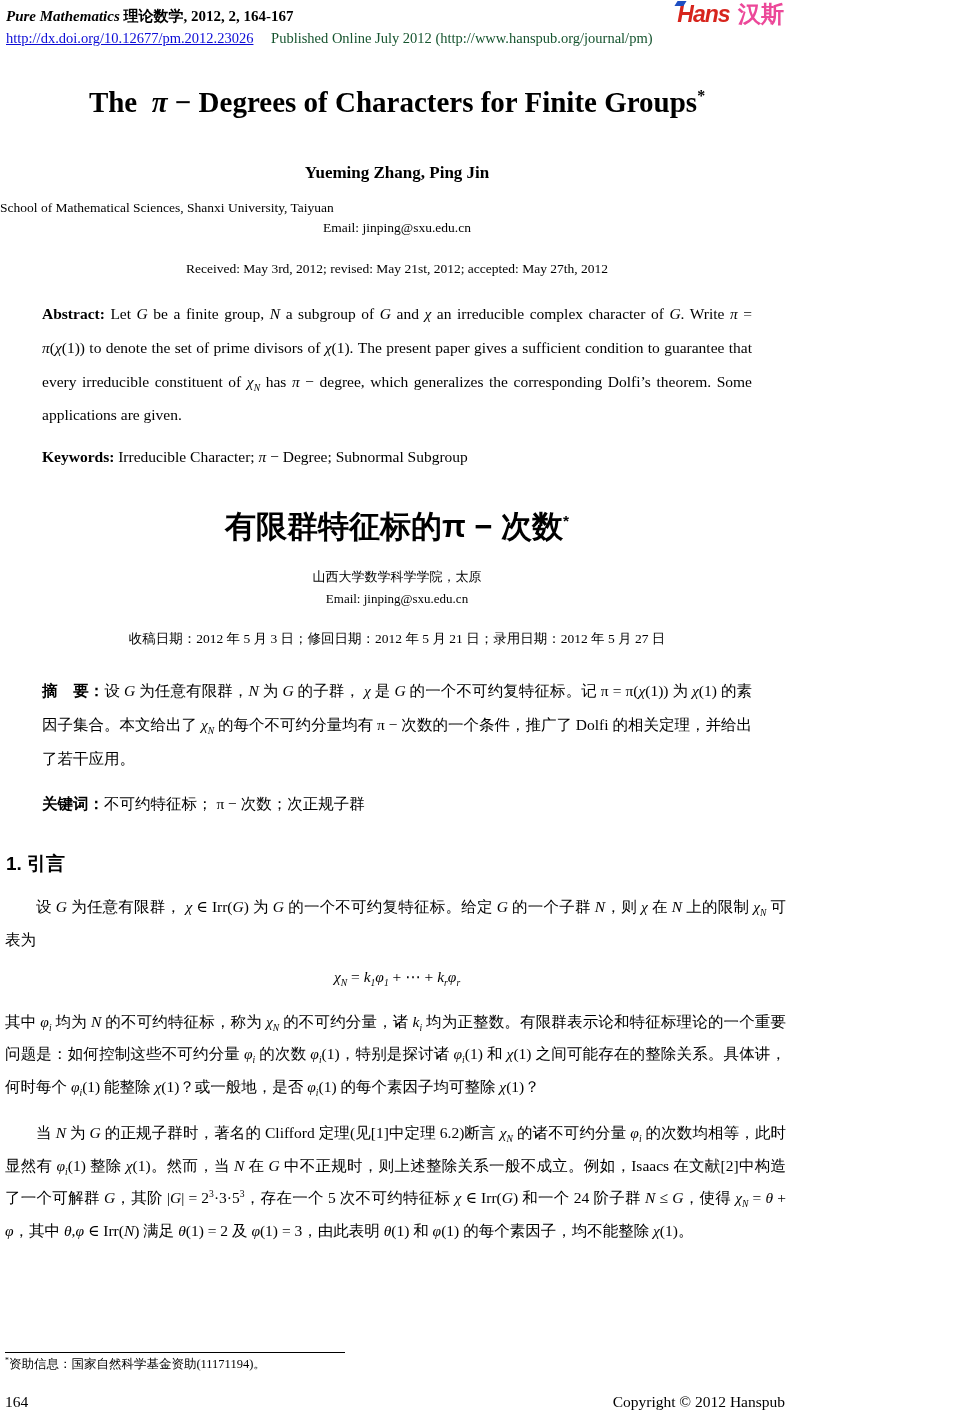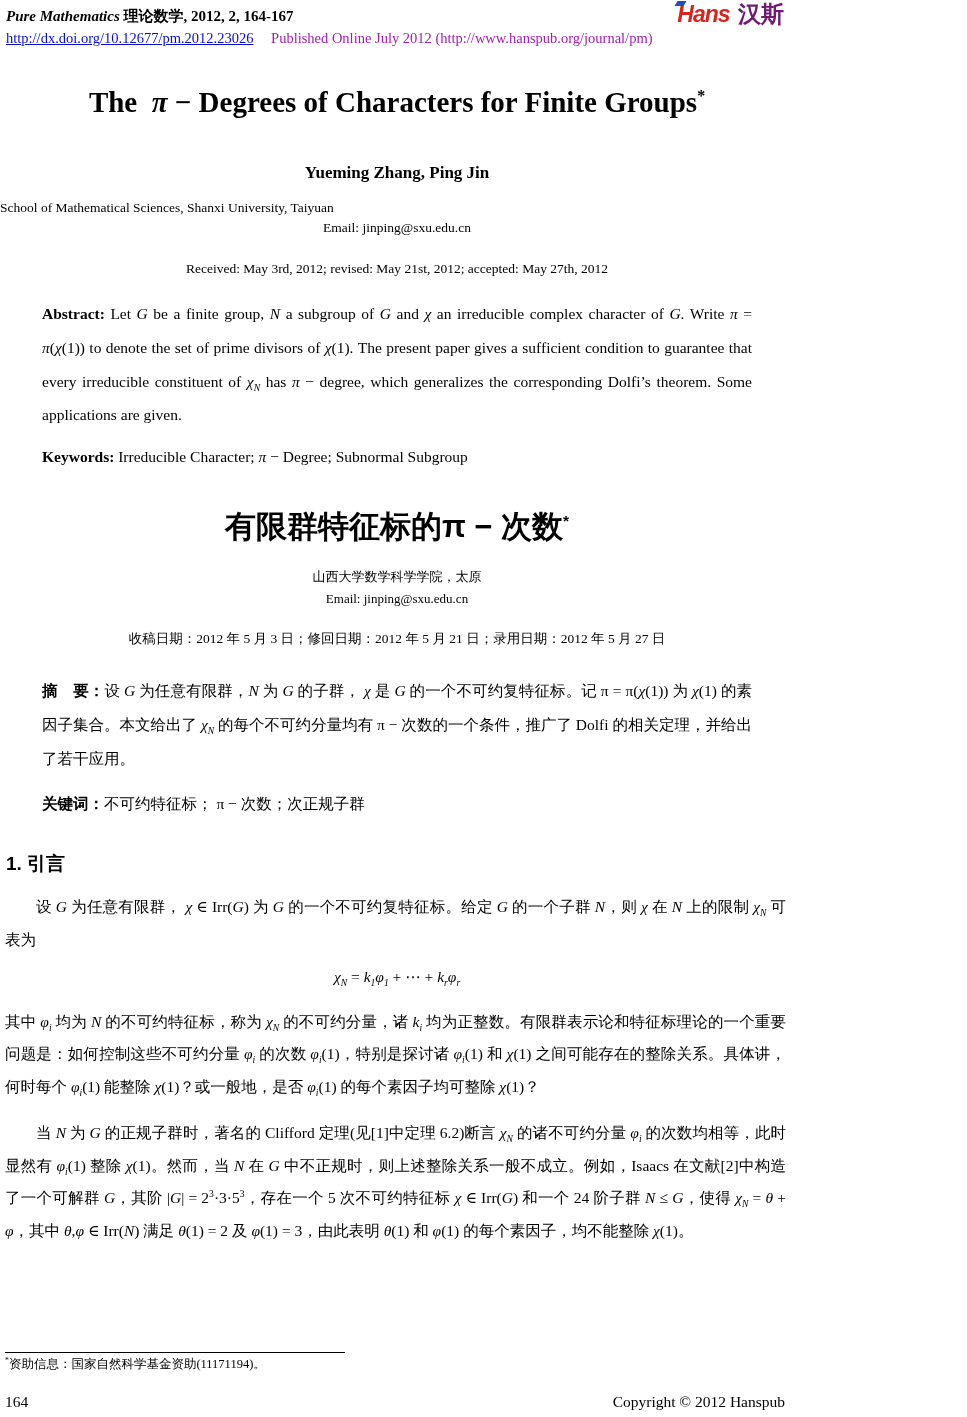--- a/index.html
+++ b/index.html
@@ -5,25 +5,25 @@
   * { box-sizing: border-box; }
   html,body { margin:0; padding:0; background:#ffffff; }
   body { width:967px; height:1417px; font-family:"Liberation Serif","DejaVu Serif",serif; color:#000; }
   .page { position:relative; width:794px; height:1417px; overflow:hidden; background:#fff; }
 
   
   .hdr { position:relative; padding:7px 8px 0 6px; }
   .hdr-line1 { font-size:15px; }
   .hdr-line2 { font-size:14.5px; margin-top:4px; }
   .doi { color:#0b0bd6; text-decoration:underline; cursor:pointer; }
-  .published { color:#a21caf; margin-left:14px; }
+  .published { color:#14532d; margin-left:14px; }
   .logo { position:absolute; top:3px; right:10px; font-family:"Liberation Sans","DejaVu Sans",sans-serif; font-weight:bold; font-size:23px; line-height:1; white-space:nowrap; }
   .logo-hans { color:#d7251d; font-style:italic; letter-spacing:-1px; position:relative; }
   .logo-accent { position:absolute; left:-1px; top:0px; width:9px; height:5px; background:#1e4fc2; transform:skewX(-32deg); }
-  .logo-cn { color:#701a75; margin-left:2px; }
+  .logo-cn { color:#ec4899; margin-left:2px; }
 
   
   .title { text-align:center; font-size:29px; font-weight:bold; margin:39px 20px 0; white-space:pre-wrap; }
   .title sup { font-size:0.55em; }
   .authors { text-align:center; font-size:17px; font-weight:bold; margin-top:44px; }
   .affil { text-align:left; font-size:13.5px; margin-top:17px; }
   .email { text-align:center; font-size:13.5px; margin-top:4px; }
   .received { text-align:center; font-size:13.5px; margin-top:25px; }
 
   

